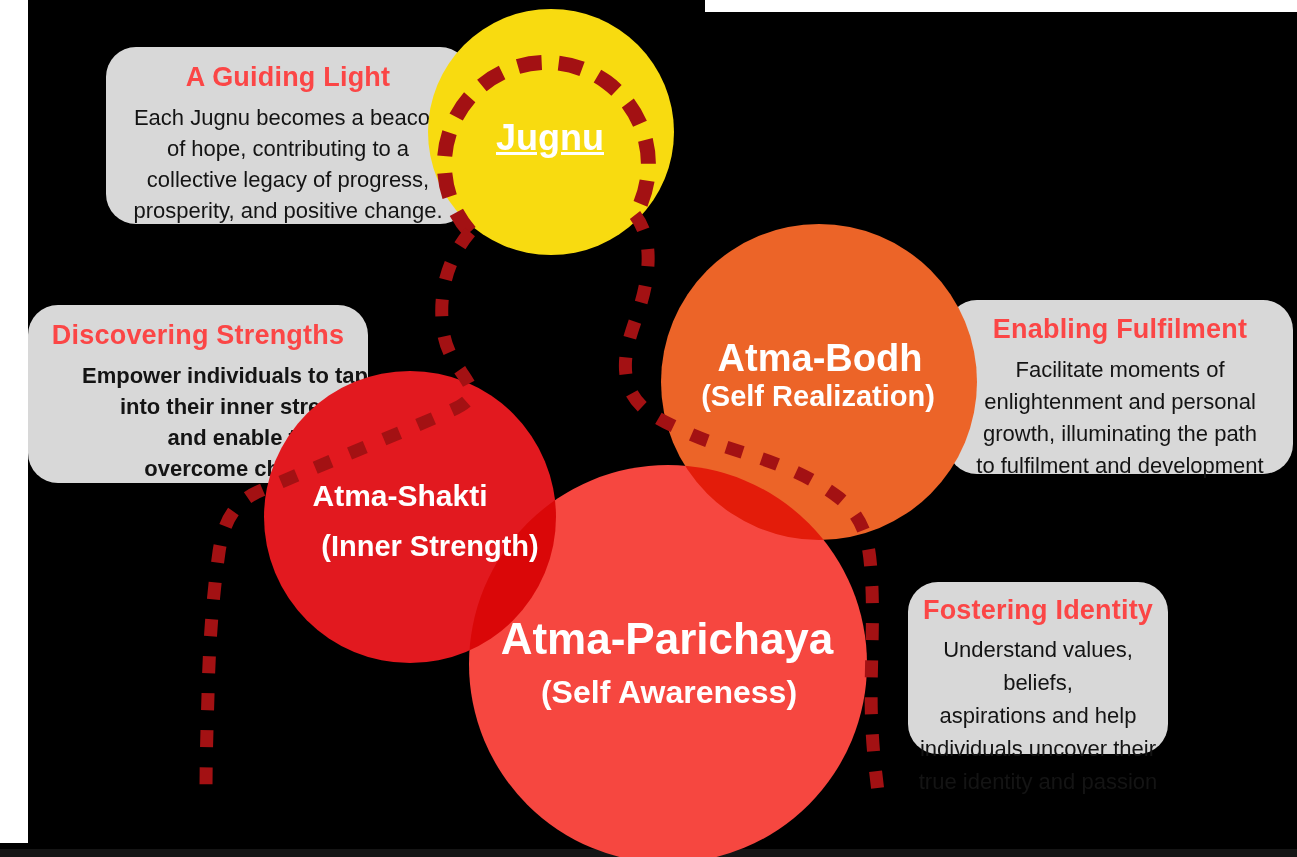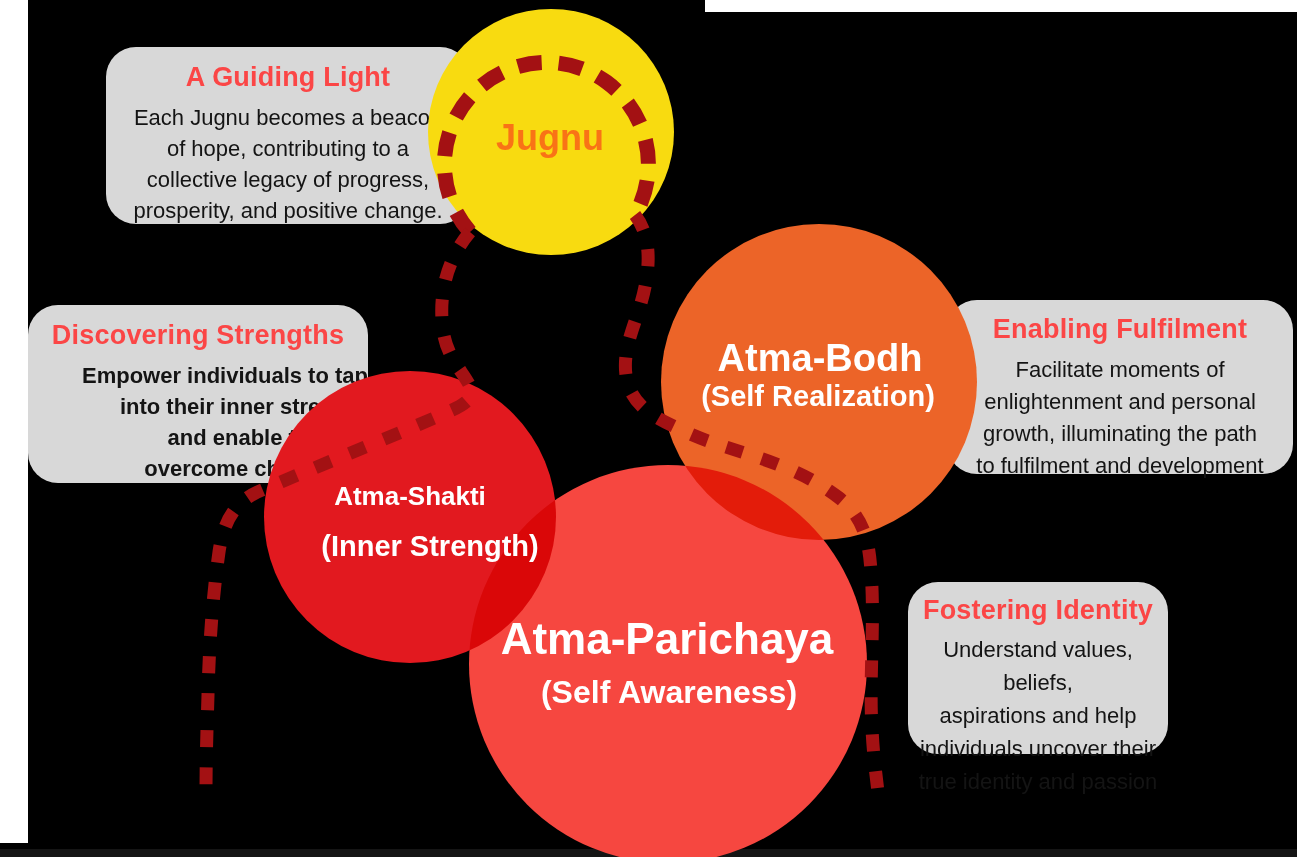--- a/index.html
+++ b/index.html
@@ -30,24 +30,24 @@
   #callout-enabling-fulfilment h3{margin-top:14px;}
   #callout-enabling-fulfilment p{line-height:32px;}
   #callout-fostering-identity{left:908px;top:582px;width:260px;height:172px;}
   #callout-fostering-identity h3{margin:13px 4px 7px;}
   #callout-fostering-identity p{line-height:33px;}
   #venn{position:absolute;left:0;top:0;z-index:3;isolation:isolate;}
   .circle-label{
     position:absolute;z-index:4;transform:translate(-50%,-50%);
     white-space:nowrap;font-weight:800;color:#ffffff;text-align:center;
   }
-  #label-jugnu{left:550px;top:138px;font-size:36px;color:#f97316;}
+  #label-jugnu{left:550px;top:138px;font-size:36px;color:#ffffff;text-decoration:underline;}
   #label-bodh{left:820px;top:358px;font-size:38px;}
   #sublabel-bodh{left:818px;top:396px;font-size:29px;}
-  #label-shakti{left:410px;top:496px;font-size:26px;}
+  #label-shakti{left:400px;top:496px;font-size:30px;}
   #sublabel-shakti{left:430px;top:546px;font-size:29px;}
   #label-parichaya{left:667px;top:639px;font-size:44px;}
   #sublabel-parichaya{left:669px;top:692px;font-size:32px;}
 </style>
 </head>
 <body>
 
 <div id="stage">
 
   <div id="edge-left" class="edge"></div>

